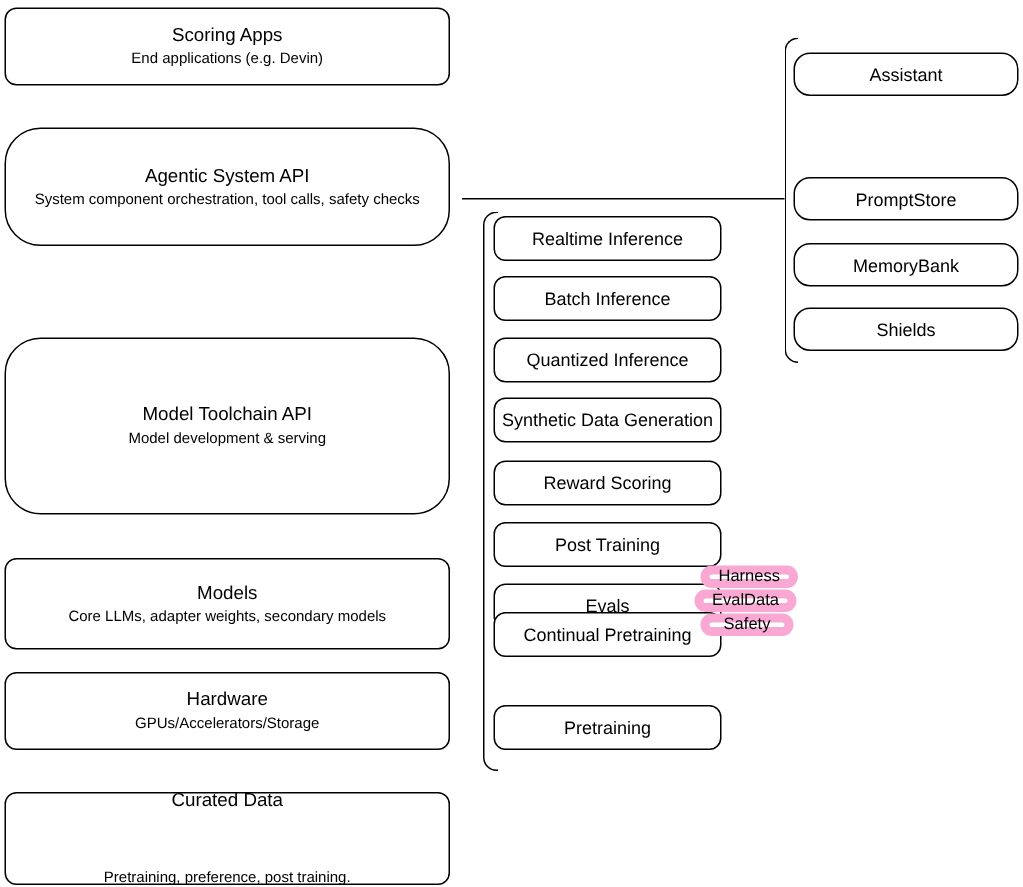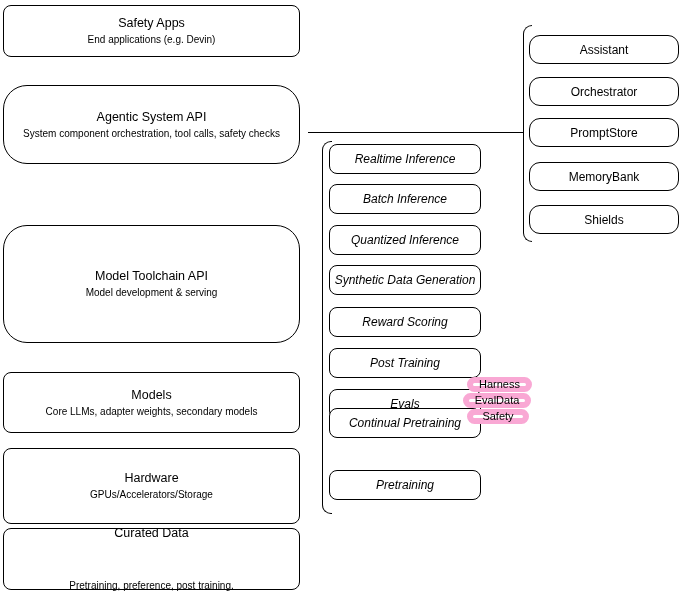--- a/index.html
+++ b/index.html
@@ -40,21 +40,20 @@
     line-height: 13px;
     margin-top: 2px;
     color: #000000;
   }
   .mid-node {
     left: 329px;
     width: 152px;
     height: 30px;
     border-radius: 8px;
     font-size: 12px;
-    font-style: italic;
   }
   .right-node {
     left: 529px;
     width: 150px;
     height: 29px;
     border-radius: 11px;
     font-size: 12px;
   }
   .pill {
     position: absolute;
@@ -80,40 +79,40 @@
     border-top: 1px solid #000000;
     height: 0;
   }
 </style>
 </head>
 <body>
 
 <div class="diagram">
 
   <div class="node left-node r8" style="top:5px;height:52px;">
-    <div class="title">Safety Apps</div>
+    <div class="title">Scoring Apps</div>
     <div class="subtitle">End applications (e.g. Devin)</div>
   </div>
 
   <div class="node left-node r24" style="top:85px;height:79px;">
     <div class="title">Agentic System API</div>
     <div class="subtitle">System component orchestration, tool calls, safety checks</div>
   </div>
 
   <div class="node left-node r24" style="top:225px;height:118px;">
     <div class="title">Model Toolchain API</div>
     <div class="subtitle">Model development &amp; serving</div>
   </div>
 
   <div class="node left-node r8" style="top:372px;height:61px;">
     <div class="title">Models</div>
     <div class="subtitle">Core LLMs, adapter weights, secondary models</div>
   </div>
 
-  <div class="node left-node r8" style="top:448px;height:76px;">
+  <div class="node left-node r8" style="top:448px;height:52px;">
     <div class="title">Hardware</div>
     <div class="subtitle">GPUs/Accelerators/Storage</div>
   </div>
 
   <div class="node left-node r8" style="top:528px;height:62px;gap:36px;">
     <div class="title">Curated Data</div>
     <div class="subtitle">Pretraining, preference, post training.</div>
   </div>
 
   <div class="connector" style="left:308px;top:132px;width:215px;"></div>
@@ -130,18 +129,17 @@
   <div class="node mid-node" style="top:408px;">Continual Pretraining</div>
   <div class="node mid-node" style="top:470px;">Pretraining</div>
 
   <div class="pill" style="left:467px;top:377px;width:65px;height:15px;">Harness</div>
   <div class="pill" style="left:463px;top:393px;width:68px;height:15px;">EvalData</div>
   <div class="pill" style="left:467px;top:409px;width:62px;height:15px;">Safety</div>
 
   <div class="bracket" style="left:523px;top:25px;width:9px;height:217px;"></div>
 
   <div class="node right-node" style="top:35px;">Assistant</div>
-  <div class="node right-node" style="top:77px;">Orchestrator</div>
   <div class="node right-node" style="top:118px;">PromptStore</div>
   <div class="node right-node" style="top:162px;">MemoryBank</div>
   <div class="node right-node" style="top:205px;">Shields</div>
 
 </div>
 
 </body></html>

